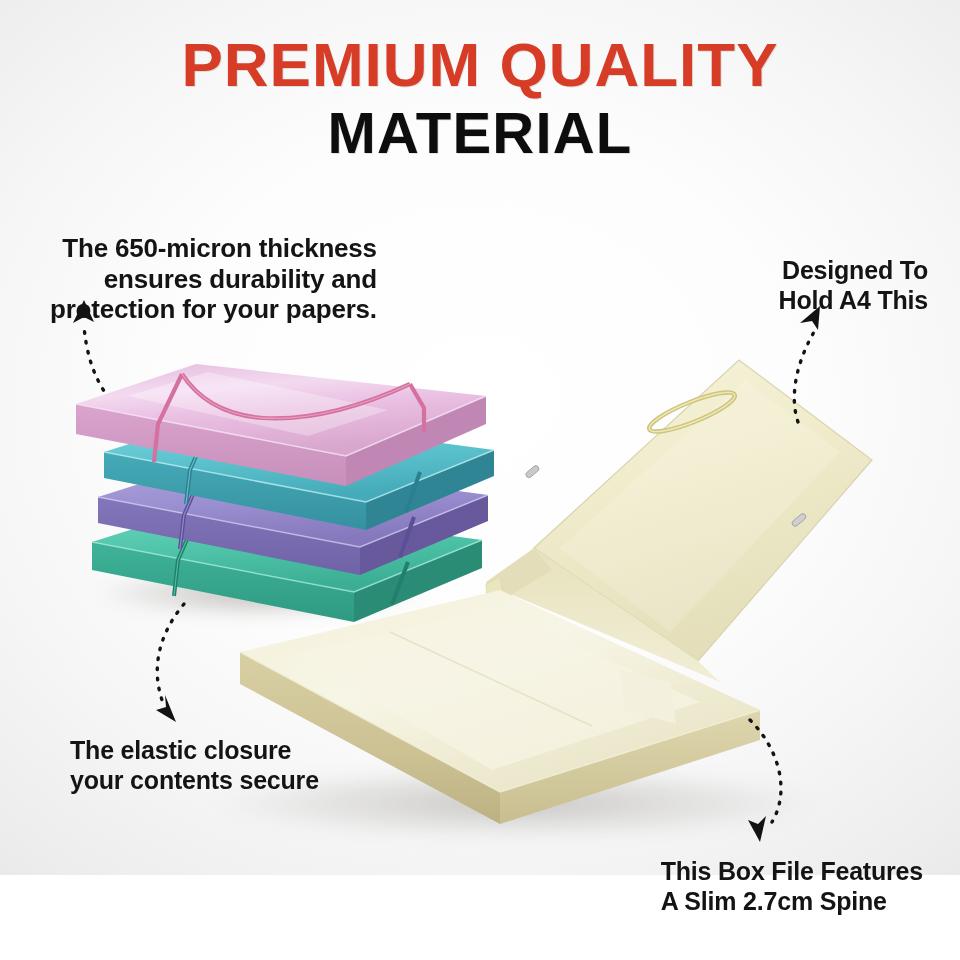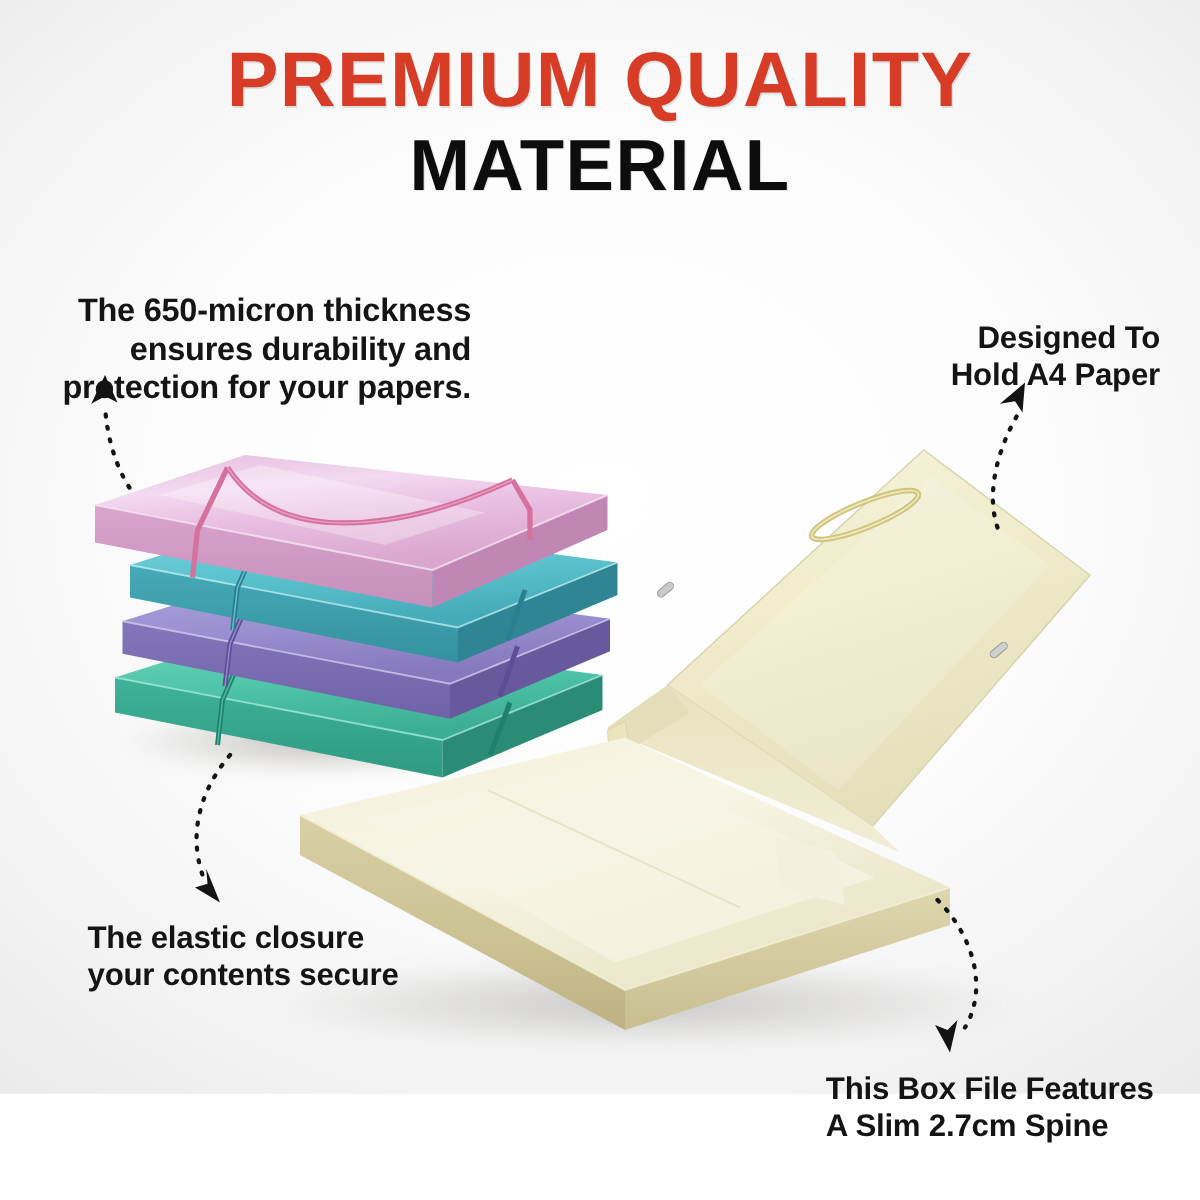--- a/index.html
+++ b/index.html
@@ -276,21 +276,21 @@
         <path d="M124,22 Q150,62 205,66 Q270,70 352,32" fill="none" stroke="#f0a9c9" stroke-width="1.3" opacity="0.75"></path>
       </svg>
     </div>
   </div>
 
   <div class="callout" id="callout-thickness">The 650-micron thickness
 ensures durability and
 protection for your papers.</div>
 
   <div class="callout" id="callout-a4">Designed To
-Hold A4 Paper</div>
+Hold A4 This</div>
 
   <div class="callout" id="callout-elastic">The elastic closure
 your contents secure</div>
 
   <div class="callout" id="callout-spine">This Box File Features
 A Slim 2.7cm Spine</div>
 
   <svg class="arrow-svg" id="arrow-thickness" viewBox="0 0 110 130">
     <path class="arrow-path" d="M60,122 C44,104 26,82 22,34"></path>
     <path class="arrow-head" d="M22,8 L32,30 L22,25 L11,31 Z"></path>

